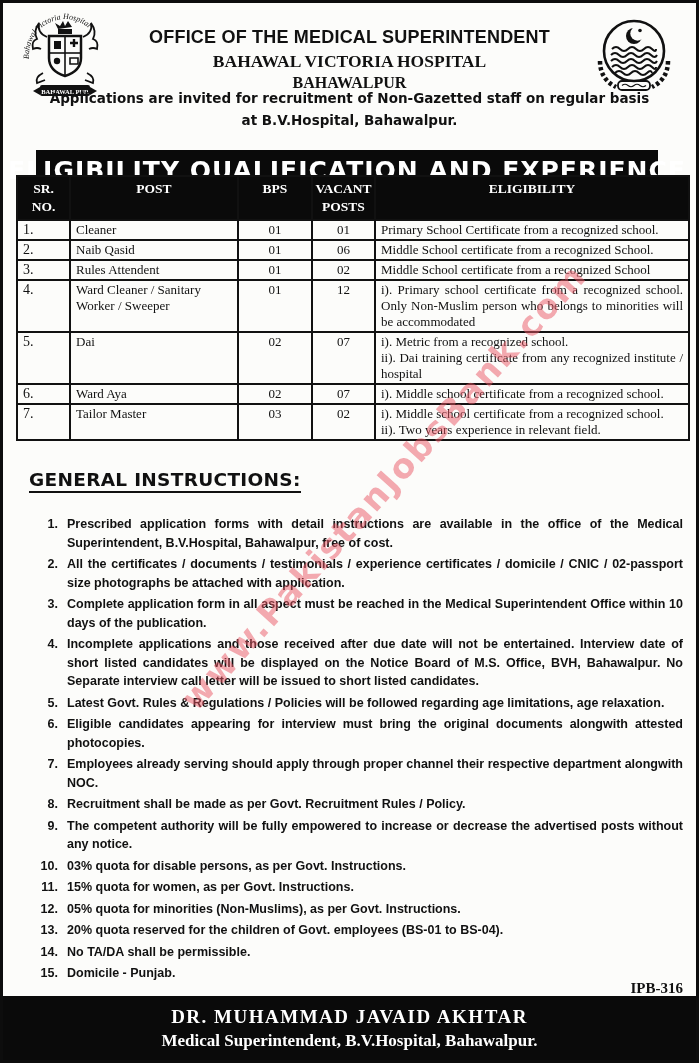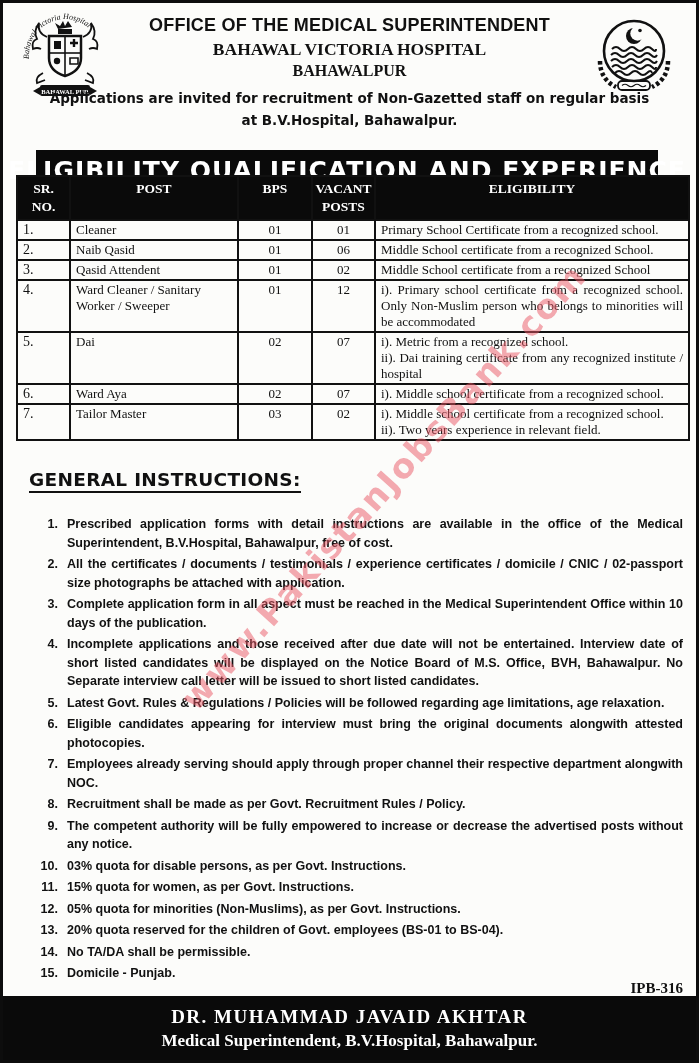--- a/index.html
+++ b/index.html
@@ -5,21 +5,21 @@
   html,body{margin:0;padding:0;background:#e8e8e6;}
   .page{
     position:relative; width:699px; height:1063px; margin:0 auto;
     background:#fcfcfa; border:3px solid #0d0d0d; box-sizing:border-box;
     overflow:hidden; font-family:"Liberation Sans", sans-serif; color:#111;
   }
   
   .hdr{position:absolute; top:6px; left:8px; right:8px; display:flex; align-items:flex-start;}
   .logo-box{flex:0 0 108px; display:flex; justify-content:center;}
   .hdr-titles{flex:1; text-align:center; padding-top:6px;}
-  .office-line{font-family:"Liberation Sans",sans-serif; font-weight:bold; font-size:18px; letter-spacing:.2px;}
+  .office-line{font-family:"Liberation Sans",sans-serif; font-weight:bold; font-size:18px; letter-spacing:.2px;margin-top:12px;}
   .hospital-line{font-family:"Liberation Serif",serif; font-weight:bold; font-size:17.5px; margin-top:3px;}
   .city-line{font-family:"Liberation Serif",serif; font-weight:bold; font-size:16px; margin-top:2px;}
   .intro{
     position:absolute; top:84px; left:40px; right:40px; text-align:center;
     font-family:"DejaVu Sans",sans-serif; font-weight:bold; font-size:13.5px; line-height:22px;
   }
   
   .banner{
     position:absolute; top:128px; left:33px; width:622px; height:40px;
     background:#0a0a0a; color:#fff; display:flex; align-items:center; justify-content:center;
@@ -173,21 +173,21 @@
           <td class="post">Naib Qasid</td>
           <td class="bps">01</td>
           <td class="vac">06</td>
           <td class="elig">
 
           <div class="eline">Middle School certificate from a recognized School.</div>
           </td>
         </tr>
         <tr>
           <td class="sr">3.</td>
-          <td class="post">Qasid Attendent</td>
+          <td class="post">Rules Attendent</td>
           <td class="bps">01</td>
           <td class="vac">02</td>
           <td class="elig">
 
           <div class="eline">Middle School certificate from a recognized School</div>
           </td>
         </tr>
         <tr>
           <td class="sr">4.</td>
           <td class="post">Ward Cleaner / Sanitary Worker / Sweeper</td>

